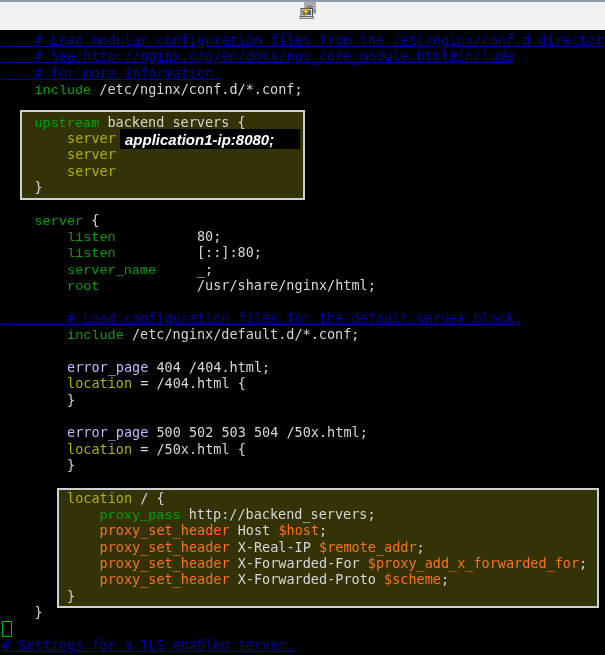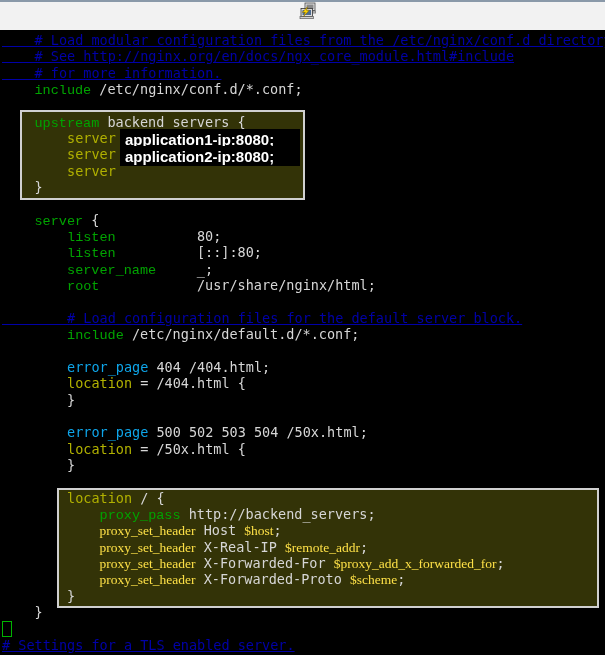--- a/index.html
+++ b/index.html
@@ -30,41 +30,42 @@
   .code {
     position:absolute; top:2px; left:2px; z-index:1;
     font-family:"DejaVu Sans Mono", monospace;
     font-size:13.5px; line-height:16.35px;
     white-space:pre;
   }
   .line { min-height:16.35px; height:16.35px; white-space:pre; }
   .seg-w { color:#d6d6d6; }
   .seg-g { color:#00a400;font-family:Liberation Mono, monospace; }
   .seg-y { color:#b1b100; }
-  .seg-r { color:#0ea5e9; }
-  .seg-c { color:#fde047;font-family:Liberation Serif, serif; }
+  .seg-r { color:#c4b5fd; }
+  .seg-c { color:#f97316; }
   .seg-b { color:#0000a8; text-decoration:underline; }
   
   .hl-box {
     position:absolute; z-index:0;
     background:#333307;
     border:2px solid #d0d0d0;
     box-sizing:border-box;
   }
   .hl-upstream { left:20px; top:80px;  width:285px; height:90px; }
   .hl-location { left:57px; top:458px; width:542px; height:120px; }
   
   .overlay {
     position:absolute; z-index:3; left:120px; width:180px; height:20px;
     background:#000; color:#fff;
     font-family:"Liberation Sans", sans-serif;
     font-weight:bold; font-size:15px;
     display:flex; align-items:center;
     padding-left:5px; box-sizing:border-box;
     white-space:nowrap;
+    font-style:italic;
   }
   .ov-1 { top:99px; }
   .ov-2 { top:116px; }
   .ov-3 { top:133px; }
   
   .cursor {
     position:absolute; z-index:2;
     left:2px; top:591px; width:8px; height:14px;
     border:1px solid #00b400;
   }
@@ -90,20 +91,17 @@
   <div class="terminal">
 
     <div class="hl-box hl-upstream"></div>
     <div class="hl-box hl-location"></div>
 
     <div class="code"><div class="line"><span class="seg-b">    # Load modular configuration files from the /etc/nginx/conf.d directory.</span></div><div class="line"><span class="seg-b">    # See http://nginx.org/en/docs/ngx_core_module.html#include</span></div><div class="line"><span class="seg-b">    # for more information.</span></div><div class="line"><span class="seg-w">    </span><span class="seg-g">include</span><span class="seg-w"> /etc/nginx/conf.d/*.conf;</span></div><div class="line"></div><div class="line"><span class="seg-w">    </span><span class="seg-g">upstream</span><span class="seg-w"> backend_servers {</span></div><div class="line"><span class="seg-w">        </span><span class="seg-y">server</span></div><div class="line"><span class="seg-w">        </span><span class="seg-y">server</span></div><div class="line"><span class="seg-w">        </span><span class="seg-y">server</span></div><div class="line"><span class="seg-w">    }</span></div><div class="line"></div><div class="line"><span class="seg-w">    </span><span class="seg-g">server</span><span class="seg-w"> {</span></div><div class="line"><span class="seg-w">        </span><span class="seg-g">listen</span><span class="seg-w">          80;</span></div><div class="line"><span class="seg-w">        </span><span class="seg-g">listen</span><span class="seg-w">          [::]:80;</span></div><div class="line"><span class="seg-w">        </span><span class="seg-g">server_name</span><span class="seg-w">     _;</span></div><div class="line"><span class="seg-w">        </span><span class="seg-g">root</span><span class="seg-w">            /usr/share/nginx/html;</span></div><div class="line"></div><div class="line"><span class="seg-b">        # Load configuration files for the default server block.</span></div><div class="line"><span class="seg-w">        </span><span class="seg-g">include</span><span class="seg-w"> /etc/nginx/default.d/*.conf;</span></div><div class="line"></div><div class="line"><span class="seg-w">        </span><span class="seg-r">error_page</span><span class="seg-w"> 404 /404.html;</span></div><div class="line"><span class="seg-w">        </span><span class="seg-y">location</span><span class="seg-w"> = /404.html {</span></div><div class="line"><span class="seg-w">        }</span></div><div class="line"></div><div class="line"><span class="seg-w">        </span><span class="seg-r">error_page</span><span class="seg-w"> 500 502 503 504 /50x.html;</span></div><div class="line"><span class="seg-w">        </span><span class="seg-y">location</span><span class="seg-w"> = /50x.html {</span></div><div class="line"><span class="seg-w">        }</span></div><div class="line"></div><div class="line"><span class="seg-w">        </span><span class="seg-y">location</span><span class="seg-w"> / {</span></div><div class="line"><span class="seg-w">            </span><span class="seg-g">proxy_pass</span><span class="seg-w"> http://backend_servers;</span></div><div class="line"><span class="seg-w">            </span><span class="seg-c">proxy_set_header</span><span class="seg-w"> Host </span><span class="seg-c">$host</span><span class="seg-w">;</span></div><div class="line"><span class="seg-w">            </span><span class="seg-c">proxy_set_header</span><span class="seg-w"> X-Real-IP </span><span class="seg-c">$remote_addr</span><span class="seg-w">;</span></div><div class="line"><span class="seg-w">            </span><span class="seg-c">proxy_set_header</span><span class="seg-w"> X-Forwarded-For </span><span class="seg-c">$proxy_add_x_forwarded_for</span><span class="seg-w">;</span></div><div class="line"><span class="seg-w">            </span><span class="seg-c">proxy_set_header</span><span class="seg-w"> X-Forwarded-Proto </span><span class="seg-c">$scheme</span><span class="seg-w">;</span></div><div class="line"><span class="seg-w">        }</span></div><div class="line"><span class="seg-w">    }</span></div><div class="line"></div><div class="line"><span class="seg-b"># Settings for a TLS enabled server.</span></div></div>
 
     <div class="overlay ov-1">
       <span>application1-ip:8080;</span>
     </div>
-    <div class="overlay ov-2">
-      <span>application2-ip:8080;</span>
-    </div>
 
     <div class="cursor"></div>
   </div>
 
 </div>
 
 </body></html>

